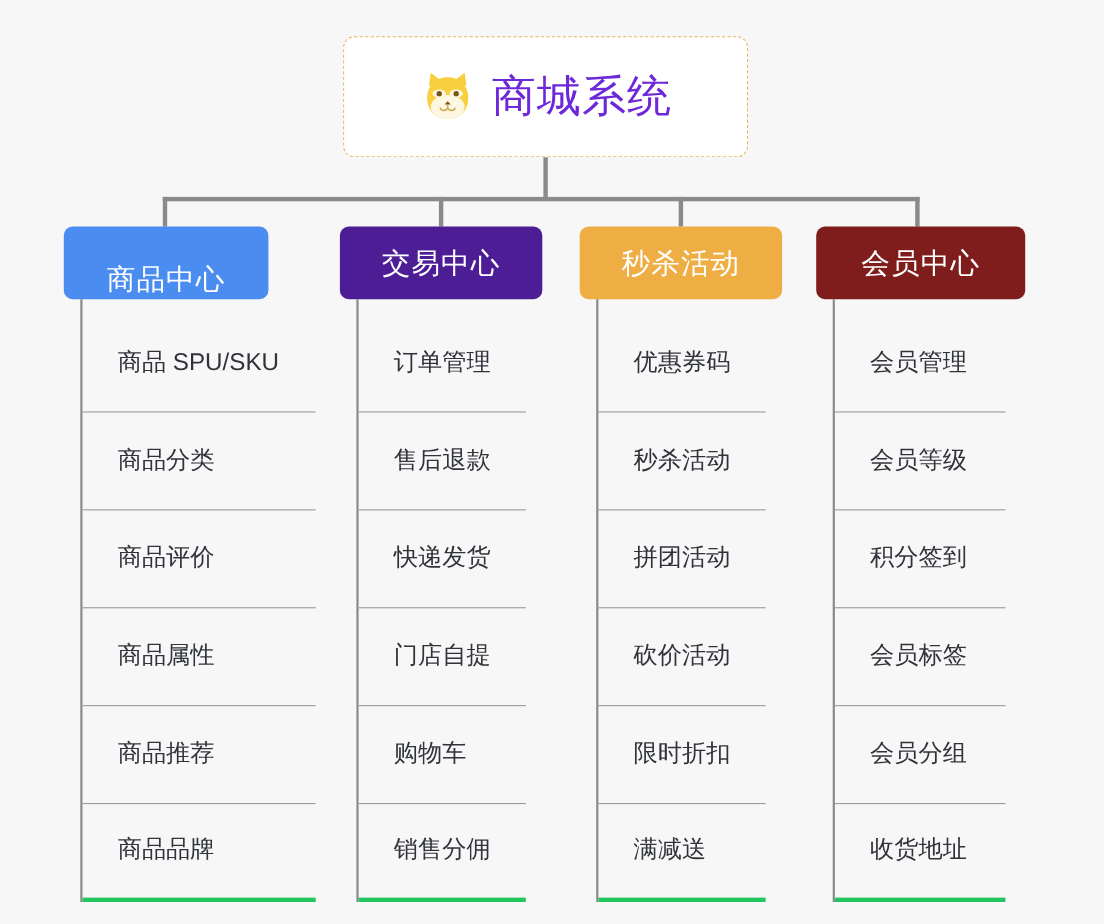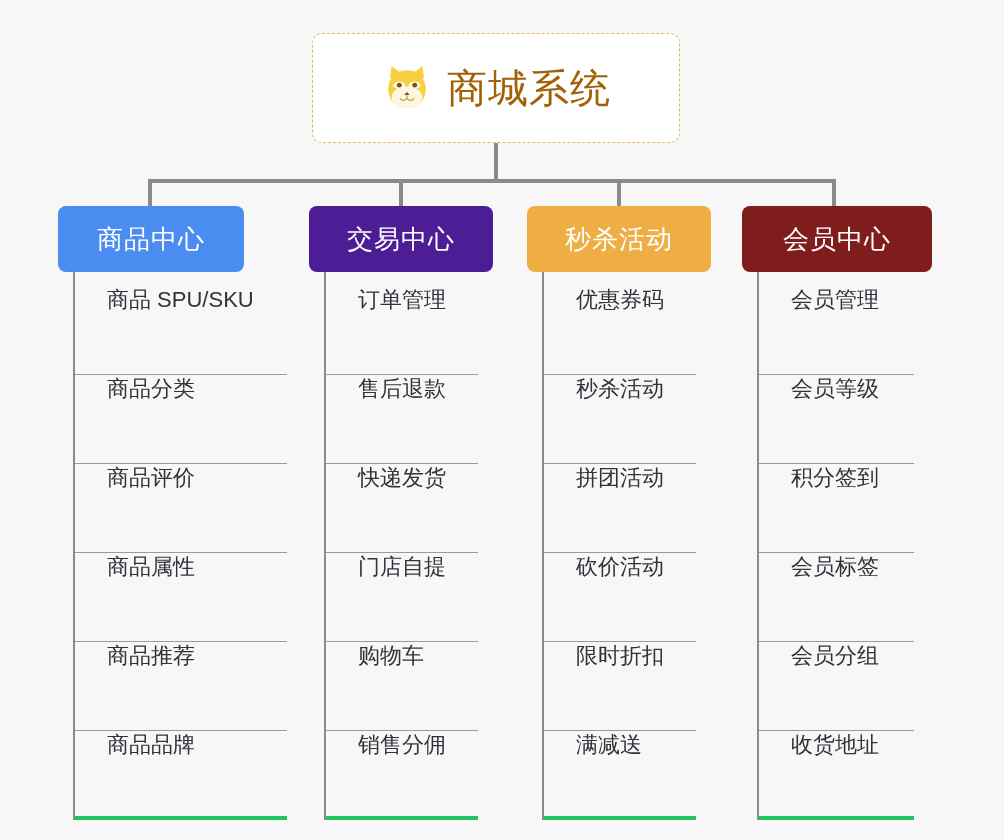--- a/index.html
+++ b/index.html
@@ -44,21 +44,21 @@
     height: 52px;
     flex: 0 0 52px;
     position: relative;
     display: block;
   }
   .root-emoji svg { display: block; width: 52px; height: 52px; }
 
   .root-title {
     font-size: 40px;
     line-height: 1;
-    color: #a16207;
+    color: #6d28d9;
     letter-spacing: 1px;
     white-space: nowrap;
   }
 
   
   .connector { position: absolute; background: #8a8a8a; }
 
   .trunk {
     left: 494px;
     top: 143px;
@@ -91,40 +91,40 @@
     height: 66px;
     border-radius: 8px;
     display: flex;
     align-items: center;
     justify-content: center;
     color: #ffffff;
     font-size: 26px;
     letter-spacing: 1px;
     user-select: none;
   }
-  .branch-0 .branch-header { background: #4a8cf0; }
+  .branch-0 .branch-header { background: #4a8cf0; align-items: flex-end; }
   .branch-1 .branch-header { background: #4c1d95; }
   .branch-2 .branch-header { background: #eeae43; }
   .branch-3 .branch-header { background: #7f1d1d; }
 
   
   .leaf-list {
     position: relative;
     margin-left: 15px;
     padding-top: 14px;
     border-left: 2px solid #8a8a8a;
     list-style: none;
   }
 
   .leaf-item {
     position: relative;
     height: 89px;
     border-bottom: 1px solid #9a9a9a;
     display: flex;
-    align-items: flex-start;
+    align-items: center;
     padding-left: 32px;
     padding-bottom: 3px;
   }
   .leaf-item:last-child { border-bottom: 4px solid #22c55e; }
 
   .leaf-label {
     font-size: 22px;
     line-height: 1.25;
     color: #30333a;
     white-space: nowrap;

